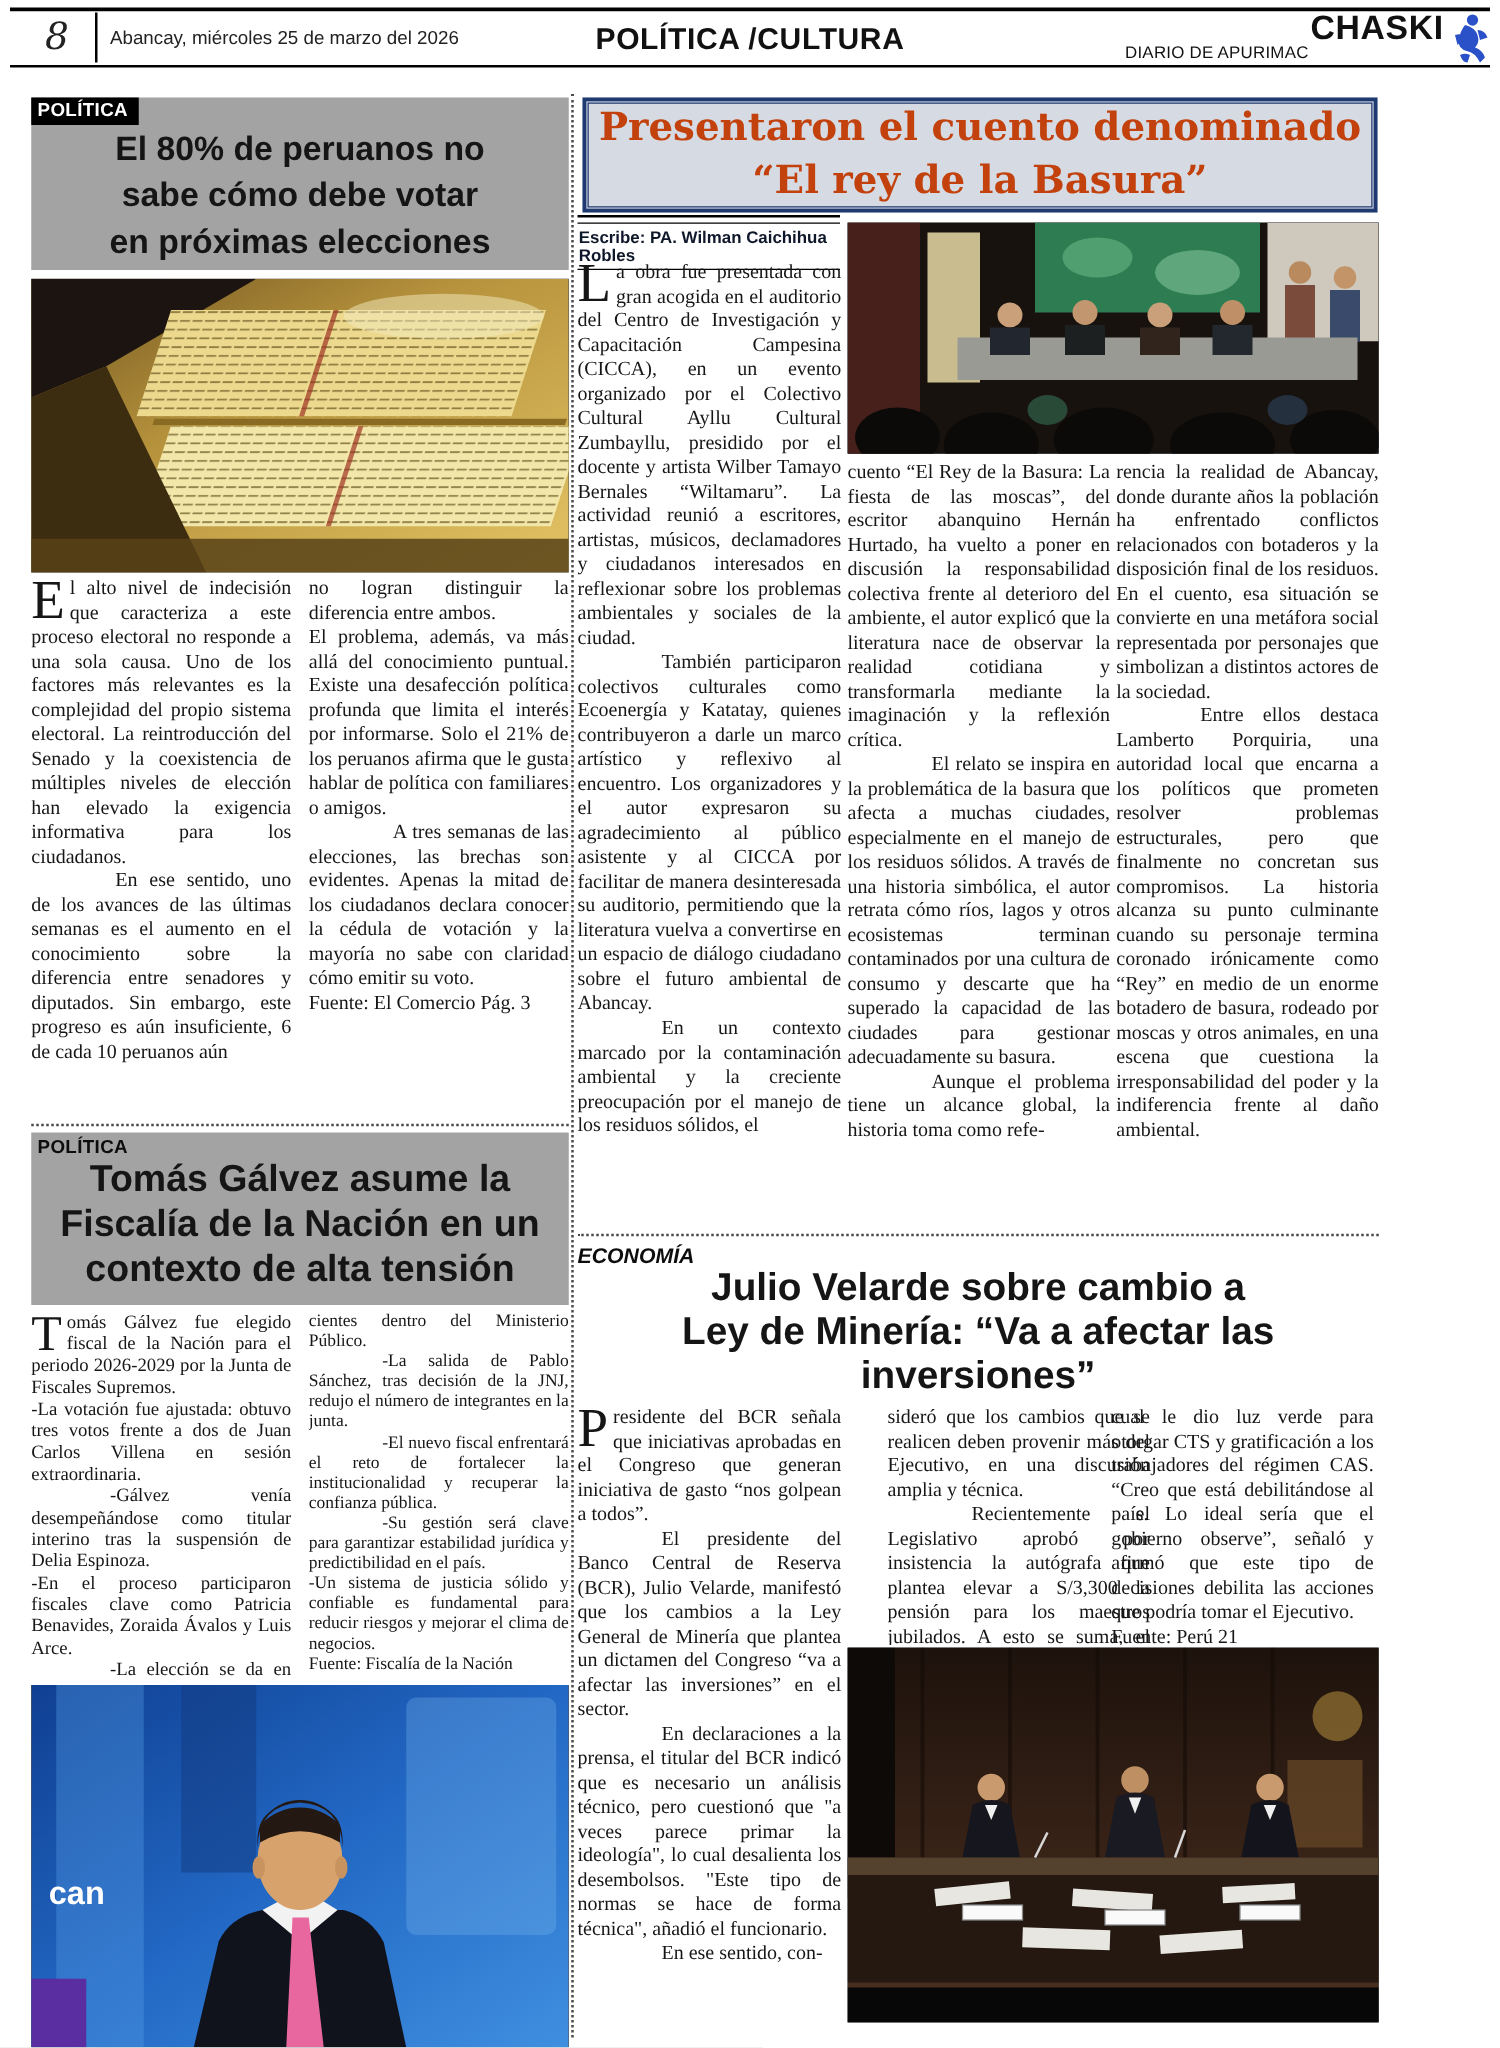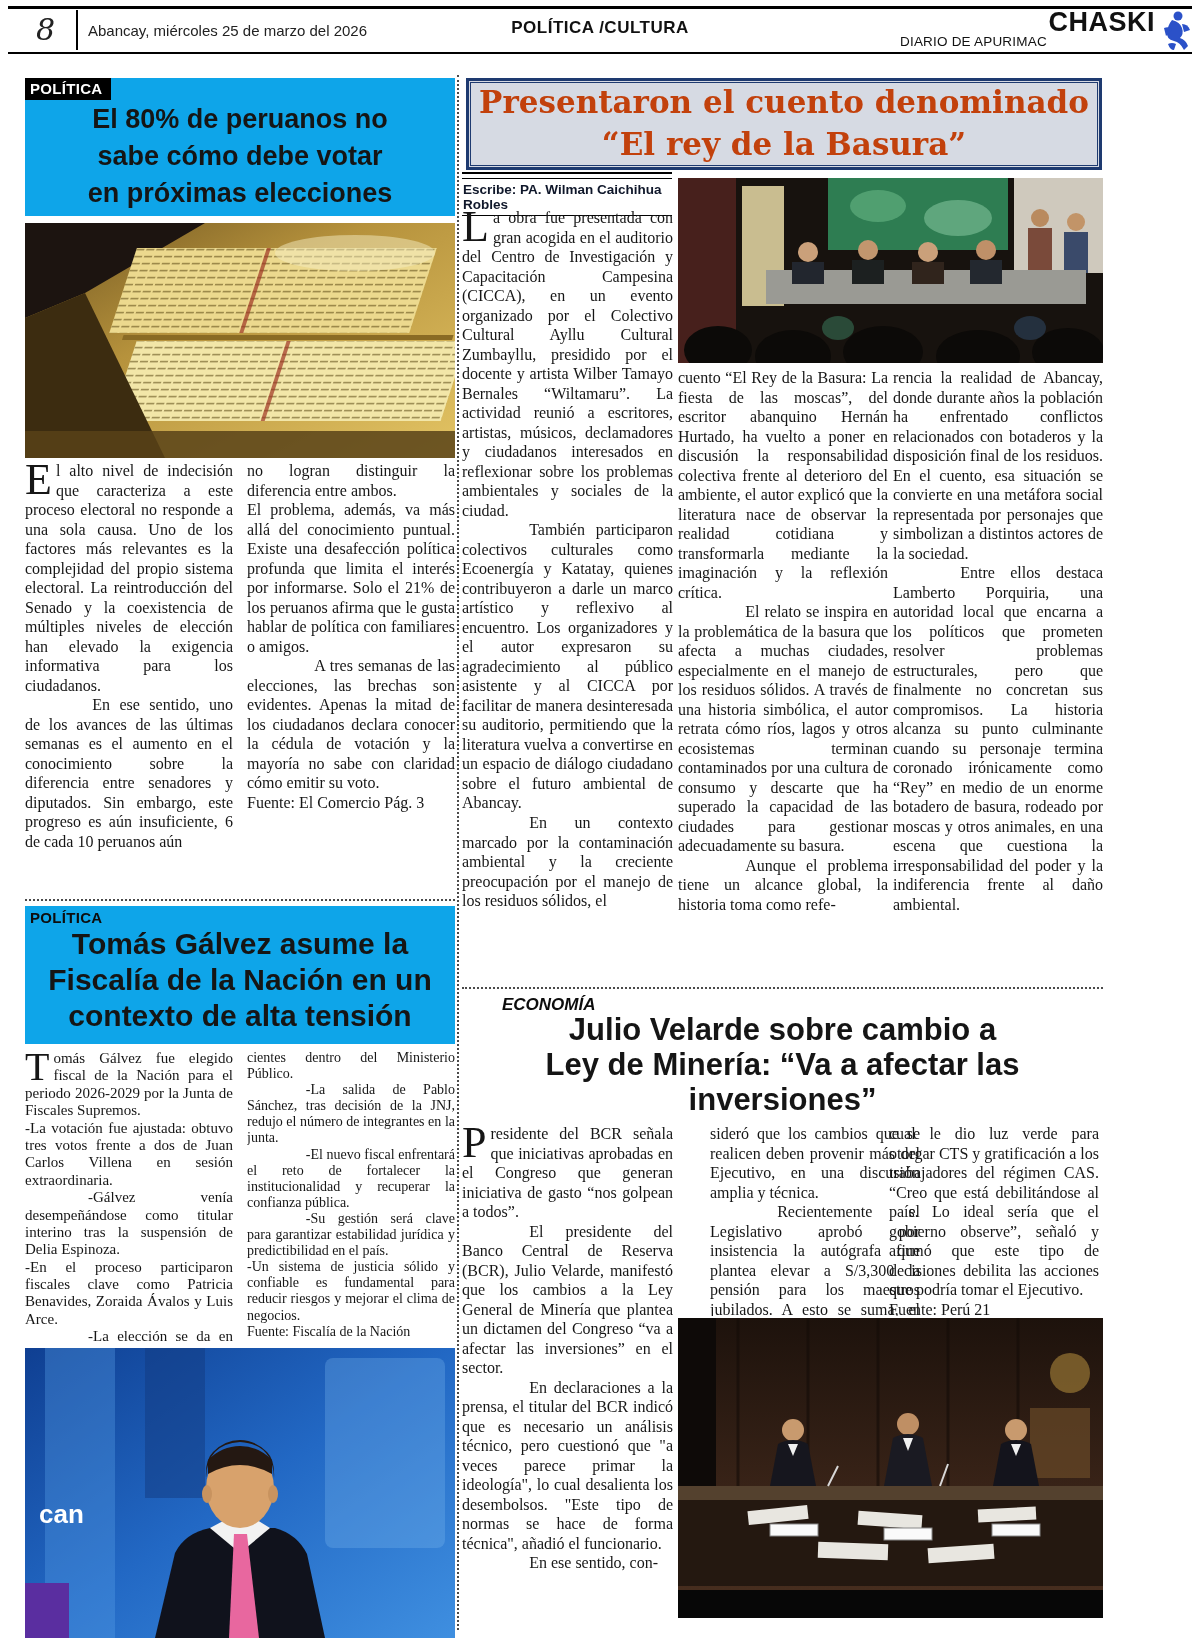--- a/index.html
+++ b/index.html
@@ -4,30 +4,30 @@
 <style>
   html,body{margin:0;padding:0;background:#e8e8e8;}
   .page{position:relative;width:1200px;height:1638px;background:#ffffff;margin:0 auto;
         font-family:"Liberation Sans",sans-serif;color:#111;overflow:hidden;}
   .abs{position:absolute;}
 
   
   .rule{background:#000;}
   .pagenum{font-family:"DejaVu Serif",serif;font-style:italic;font-size:30px;color:#222;}
   .hdr-date{font-size:15px;color:#222;}
-  .hdr-section{font-size:17px;font-weight:700;letter-spacing:.5px;}
+  .hdr-section{font-size:24px;font-weight:700;letter-spacing:.5px;}
   .brand{font-size:27px;font-weight:700;letter-spacing:.5px;line-height:24px;text-align:right;}
   .brand-sub{font-size:13.5px;font-weight:400;letter-spacing:.2px;}
 
   
   .kicker-inv{background:#000;color:#fff;font-weight:700;font-size:15px;
               padding:2px 9px 3px 5px;display:inline-block;letter-spacing:.3px;}
   .kicker-plain{font-weight:700;font-size:15px;letter-spacing:.3px;color:#0d0d0d;}
-  .kicker-ital{font-weight:700;font-style:italic;font-size:17px;color:#0d0d0d;margin-left:40px;}
-  .graybox{background:#0ea5e9;}
+  .kicker-ital{font-weight:700;font-style:italic;font-size:17px;color:#0d0d0d;}
+  .graybox{background:#a3a3a3;}
   .headline-sans{font-weight:700;text-align:center;white-space:pre-line;color:#151515;}
   .h-a1{font-size:27px;line-height:37px;}
   .h-a2{font-size:30px;line-height:36px;}
   .h-a4{font-size:31px;line-height:35px;}
   .bluebox{background:#d6dae3;border:3px solid #1e3a70;box-shadow:inset 0 0 0 1px #d6dae3, inset 0 0 0 2px #1e3a70;}
   .headline-serif{font-family:"DejaVu Serif",serif;font-weight:700;text-align:center;
                   white-space:pre-line;color:#c2410c;font-size:31px;line-height:42px;}
 
   
   .bodytext{font-family:"Liberation Serif",serif;font-size:16px;line-height:1.22;

